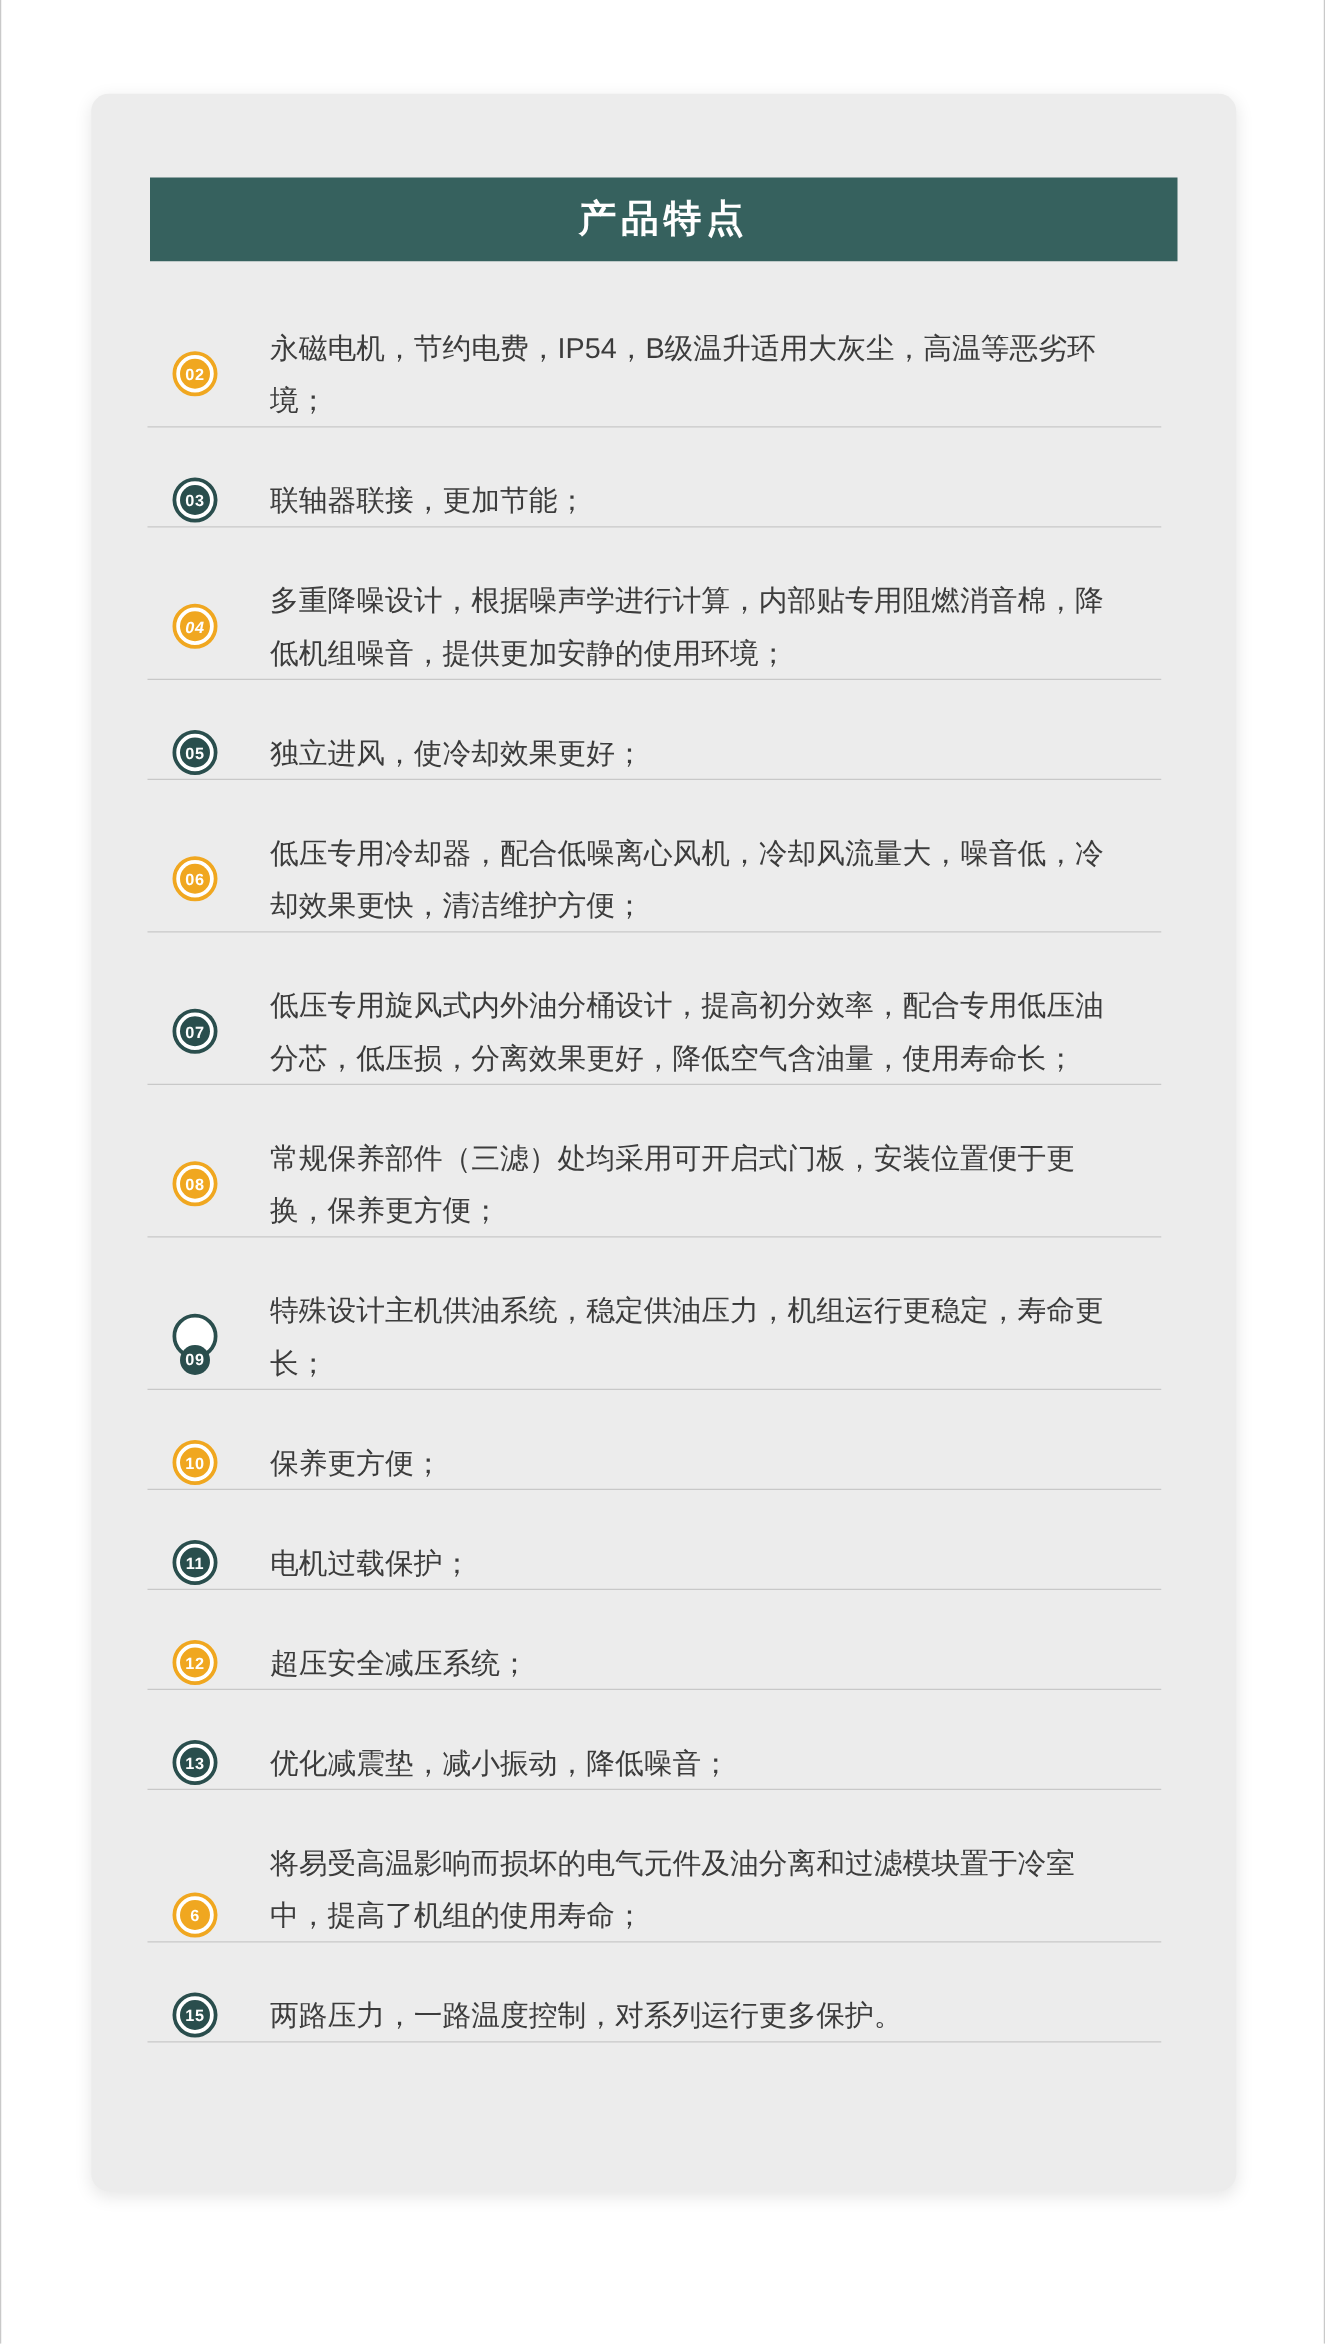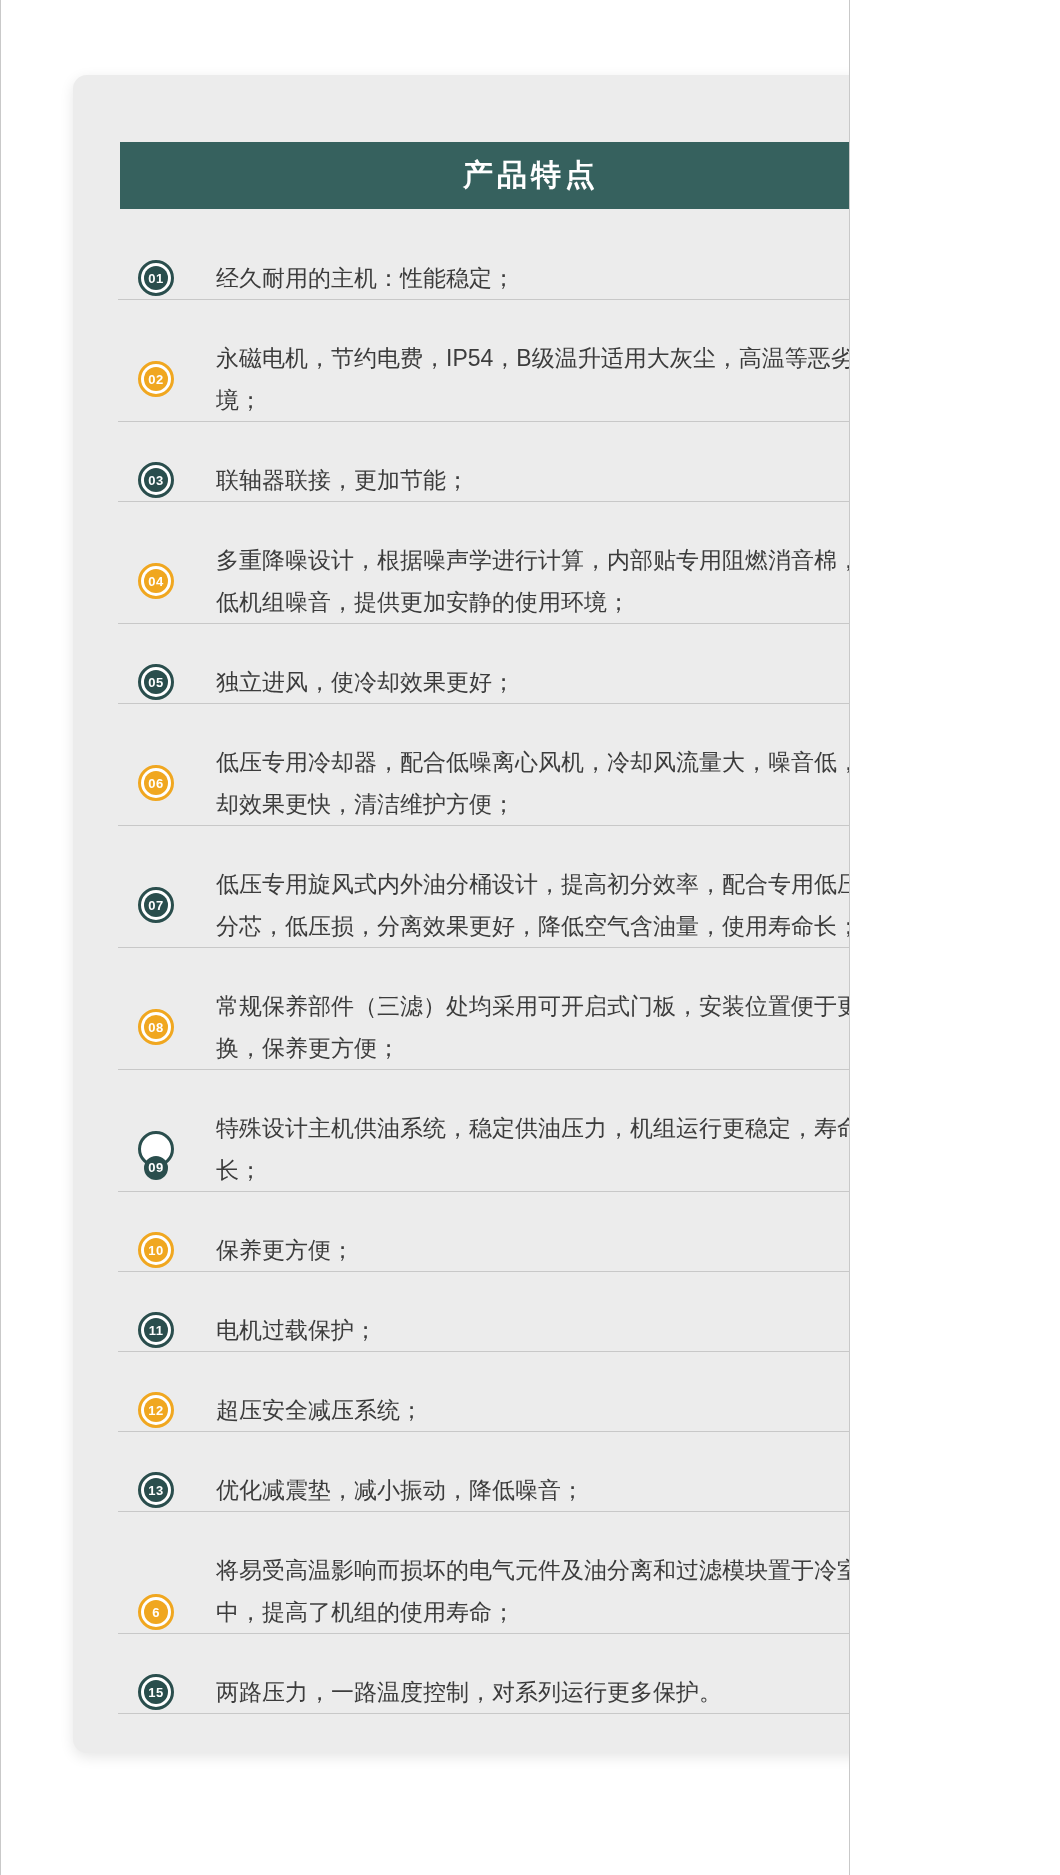--- a/index.html
+++ b/index.html
@@ -1,18 +1,18 @@
 <!DOCTYPE html>
 <html><head>
 <meta charset="utf-8">
 <style>
   html,body{margin:0;padding:0;background:#ffffff;}
   .page{
     position:relative;
-    width:850px;height:1875px;
+    width:1060px;height:1875px;
     background:#ffffff;
     border-left:1px solid #c9c9c9;
     border-right:1px solid #c9c9c9;
     box-sizing:border-box;
     font-family:"Liberation Sans","DejaVu Sans",sans-serif;
     overflow:hidden;
   }
   .card{
     position:absolute;left:72px;top:75px;
     width:916px;height:1678px;
@@ -76,44 +76,38 @@
 </style>
 </head>
 <body>
 
 <div class="page">
   <div class="card">
     <div class="header-bar" style="background: rgb(54, 97, 94);">
       <span class="header-title">产品特点</span>
     </div>
     <div class="features-list" id="features-list">
-  <div class="feature-item">
-    <div class="badge" style="border-color: rgb(42, 78, 77);">
-      <span class="badge-inner" style="background: rgb(42, 78, 77);">01</span>
-    </div>
-    <div class="feature-text">经久耐用的主机：性能稳定；</div>
-  </div>
 
   <div class="feature-item">
     <div class="badge" style="border-color: rgb(240, 167, 32);">
       <span class="badge-inner" style="background: rgb(240, 167, 32);">02</span>
     </div>
     <div class="feature-text">永磁电机，节约电费，IP54，B级温升适用大灰尘，高温等恶劣环境；</div>
   </div>
 
   <div class="feature-item">
     <div class="badge" style="border-color: rgb(42, 78, 77);">
       <span class="badge-inner" style="background: rgb(42, 78, 77);">03</span>
     </div>
     <div class="feature-text">联轴器联接，更加节能；</div>
   </div>
 
   <div class="feature-item">
     <div class="badge" style="border-color: rgb(240, 167, 32);">
-      <span class="badge-inner" style="background: rgb(240, 167, 32);">04</span>
+      <span class="badge-inner" style="background: rgb(240, 167, 32); font-style: italic;">04</span>
     </div>
     <div class="feature-text">多重降噪设计，根据噪声学进行计算，内部贴专用阻燃消音棉，降低机组噪音，提供更加安静的使用环境；</div>
   </div>
 
   <div class="feature-item">
     <div class="badge" style="border-color: rgb(42, 78, 77);">
       <span class="badge-inner" style="background: rgb(42, 78, 77);">05</span>
     </div>
     <div class="feature-text">独立进风，使冷却效果更好；</div>
   </div>

